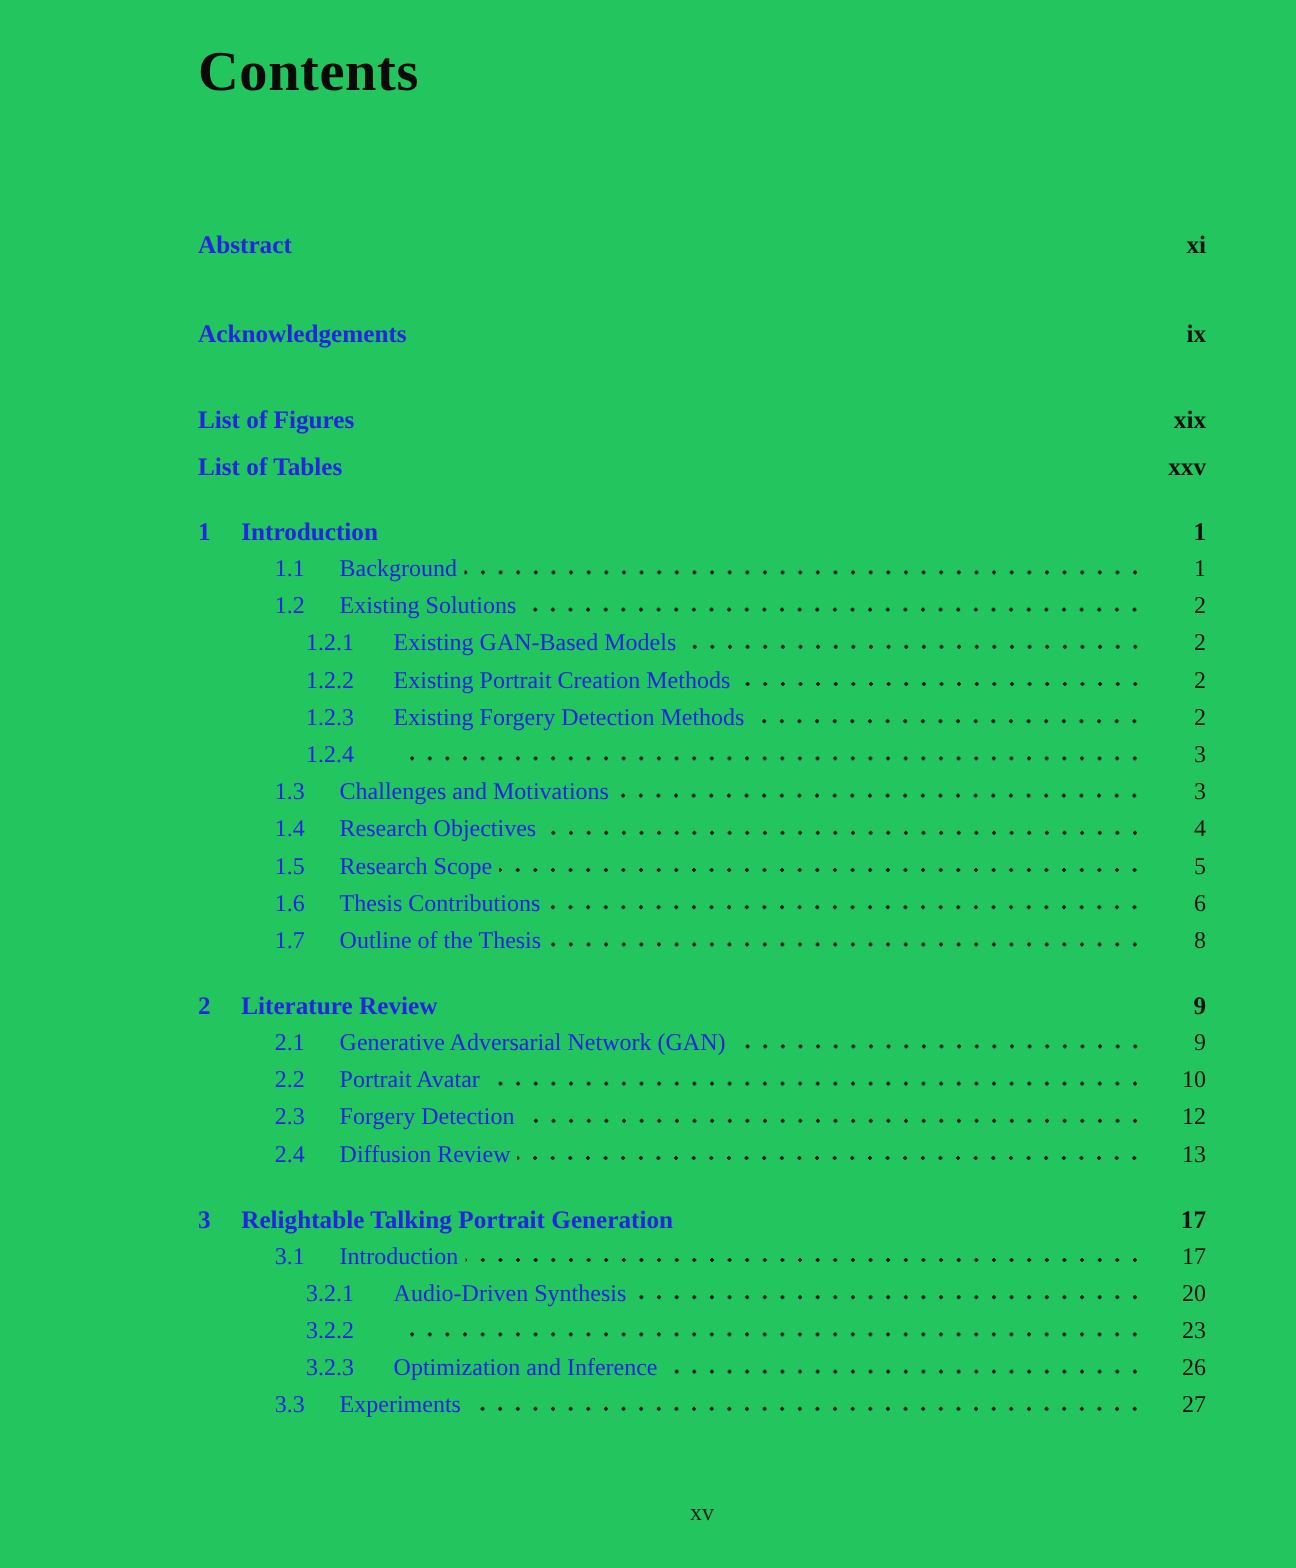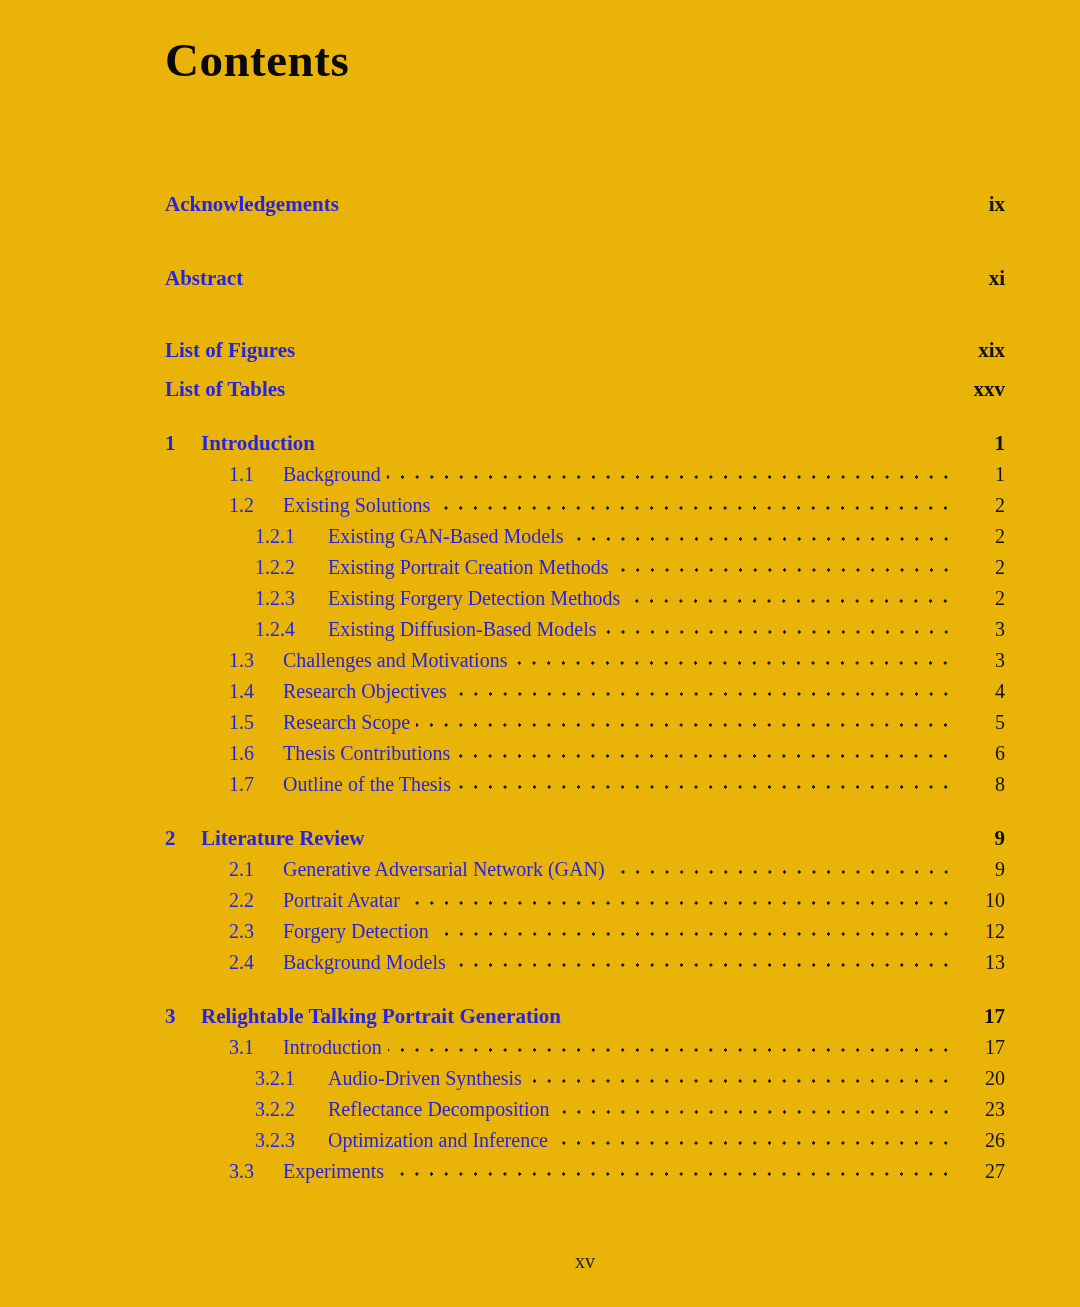--- a/index.html
+++ b/index.html
@@ -1,21 +1,21 @@
 <!DOCTYPE html>
 <html style="--link: #2424e2;"><head>
 <meta charset="utf-8">
 <style>
   * { margin: 0; padding: 0; box-sizing: border-box; }
   html, body { background: #fffef7; }
   .page {
     position: relative;
     width: 1080px;
     height: 1307px;
-    background: #eab308;
+    background: #22c55e;
     font-family: "Liberation Serif", "DejaVu Serif", serif;
     color: #111;
     overflow: hidden;
   }
   .content {
     position: absolute;
     left: 165px;
     top: 36px;
     width: 840px;
   }
@@ -80,28 +80,28 @@
   }
 </style>
 </head>
 <body>
 
 <div class="page">
   <div class="content">
     <h1 class="toc-title">Contents</h1>
     <div class="front-matter">
         <div class="toc-row front">
+          <span class="label">Abstract</span>
+          <span class="leader"></span>
+          <span class="pageno">xi</span>
+        </div>
+        <div class="toc-row front">
           <span class="label">Acknowledgements</span>
           <span class="leader"></span>
           <span class="pageno">ix</span>
-        </div>
-        <div class="toc-row front">
-          <span class="label">Abstract</span>
-          <span class="leader"></span>
-          <span class="pageno">xi</span>
         </div>
         <div class="toc-row front">
           <span class="label">List of Figures</span>
           <span class="leader"></span>
           <span class="pageno">xix</span>
         </div>
         <div class="toc-row front">
           <span class="label">List of Tables</span>
           <span class="leader"></span>
           <span class="pageno">xxv</span>
@@ -140,21 +140,20 @@
             <span class="pageno">2</span>
           </div>
           <div class="toc-row sub2">
             <span class="num">1.2.3</span>
             <span class="label">Existing Forgery Detection Methods</span>
             <span class="leader dots"></span>
             <span class="pageno">2</span>
           </div>
           <div class="toc-row sub2">
             <span class="num">1.2.4</span>
-            <span class="label">Existing Diffusion-Based Models</span>
             <span class="leader dots"></span>
             <span class="pageno">3</span>
           </div>
           <div class="toc-row sub1">
             <span class="num">1.3</span>
             <span class="label">Challenges and Motivations</span>
             <span class="leader dots"></span>
             <span class="pageno">3</span>
           </div>
           <div class="toc-row sub1">
@@ -202,21 +201,21 @@
             <span class="pageno">10</span>
           </div>
           <div class="toc-row sub1">
             <span class="num">2.3</span>
             <span class="label">Forgery Detection</span>
             <span class="leader dots"></span>
             <span class="pageno">12</span>
           </div>
           <div class="toc-row sub1">
             <span class="num">2.4</span>
-            <span class="label">Background Models</span>
+            <span class="label">Diffusion Review</span>
             <span class="leader dots"></span>
             <span class="pageno">13</span>
           </div>
         </div>
         <div class="chapter-block">
           <div class="toc-row chapter">
             <span class="num">3</span>
             <span class="label">Relightable Talking Portrait Generation</span>
             <span class="leader"></span>
             <span class="pageno">17</span>
@@ -228,21 +227,20 @@
             <span class="pageno">17</span>
           </div>
           <div class="toc-row sub2">
             <span class="num">3.2.1</span>
             <span class="label">Audio-Driven Synthesis</span>
             <span class="leader dots"></span>
             <span class="pageno">20</span>
           </div>
           <div class="toc-row sub2">
             <span class="num">3.2.2</span>
-            <span class="label">Reflectance Decomposition</span>
             <span class="leader dots"></span>
             <span class="pageno">23</span>
           </div>
           <div class="toc-row sub2">
             <span class="num">3.2.3</span>
             <span class="label">Optimization and Inference</span>
             <span class="leader dots"></span>
             <span class="pageno">26</span>
           </div>
           <div class="toc-row sub1">

